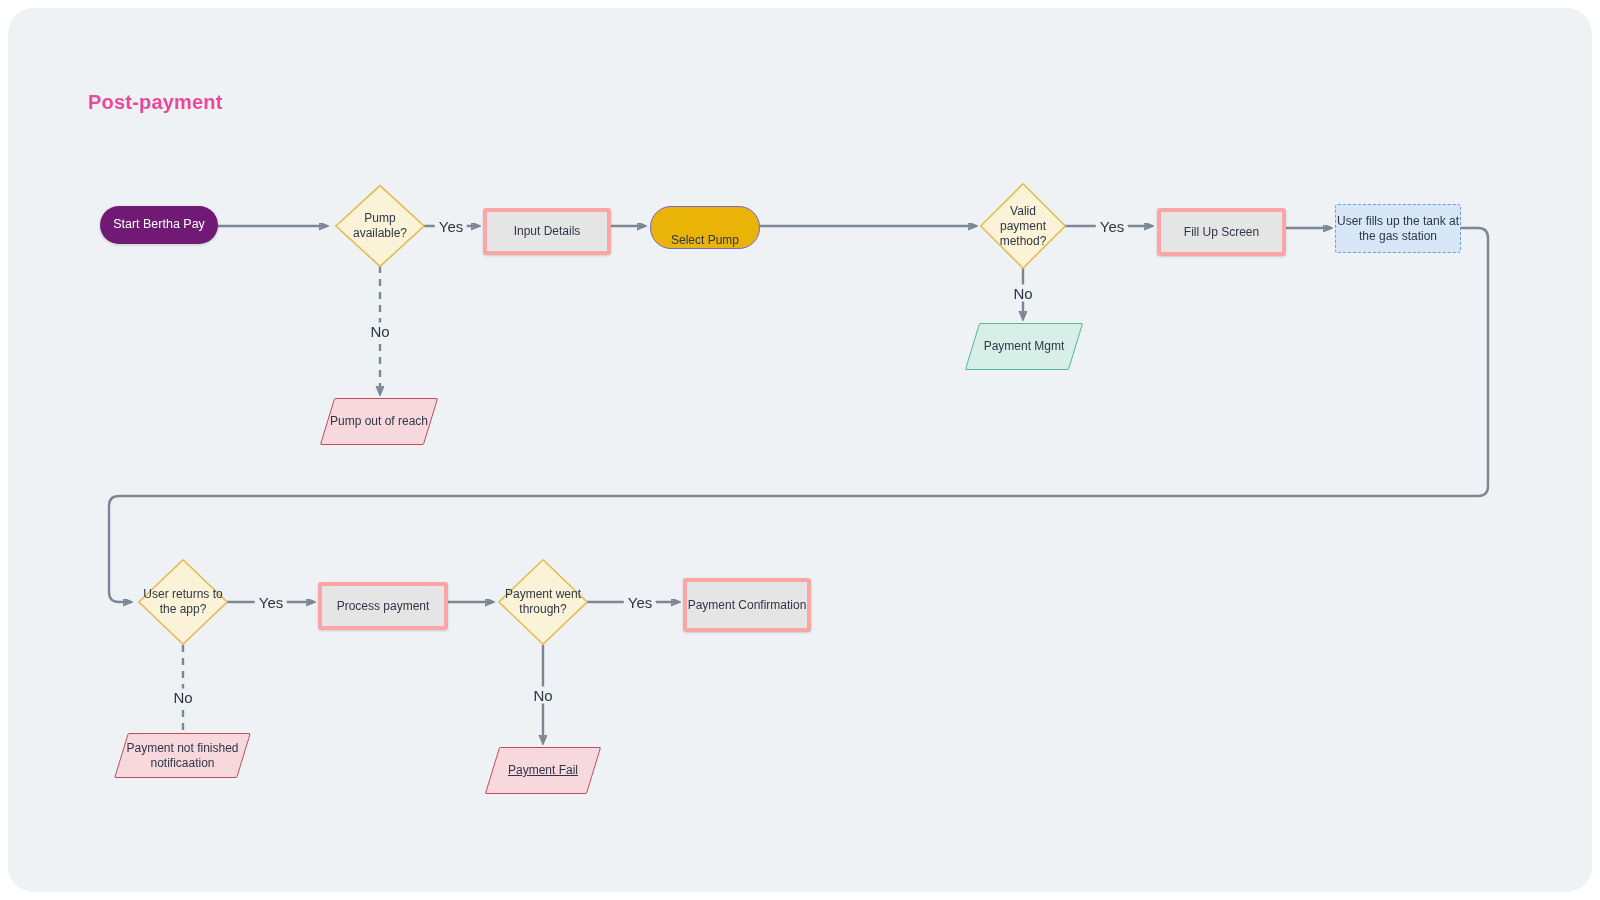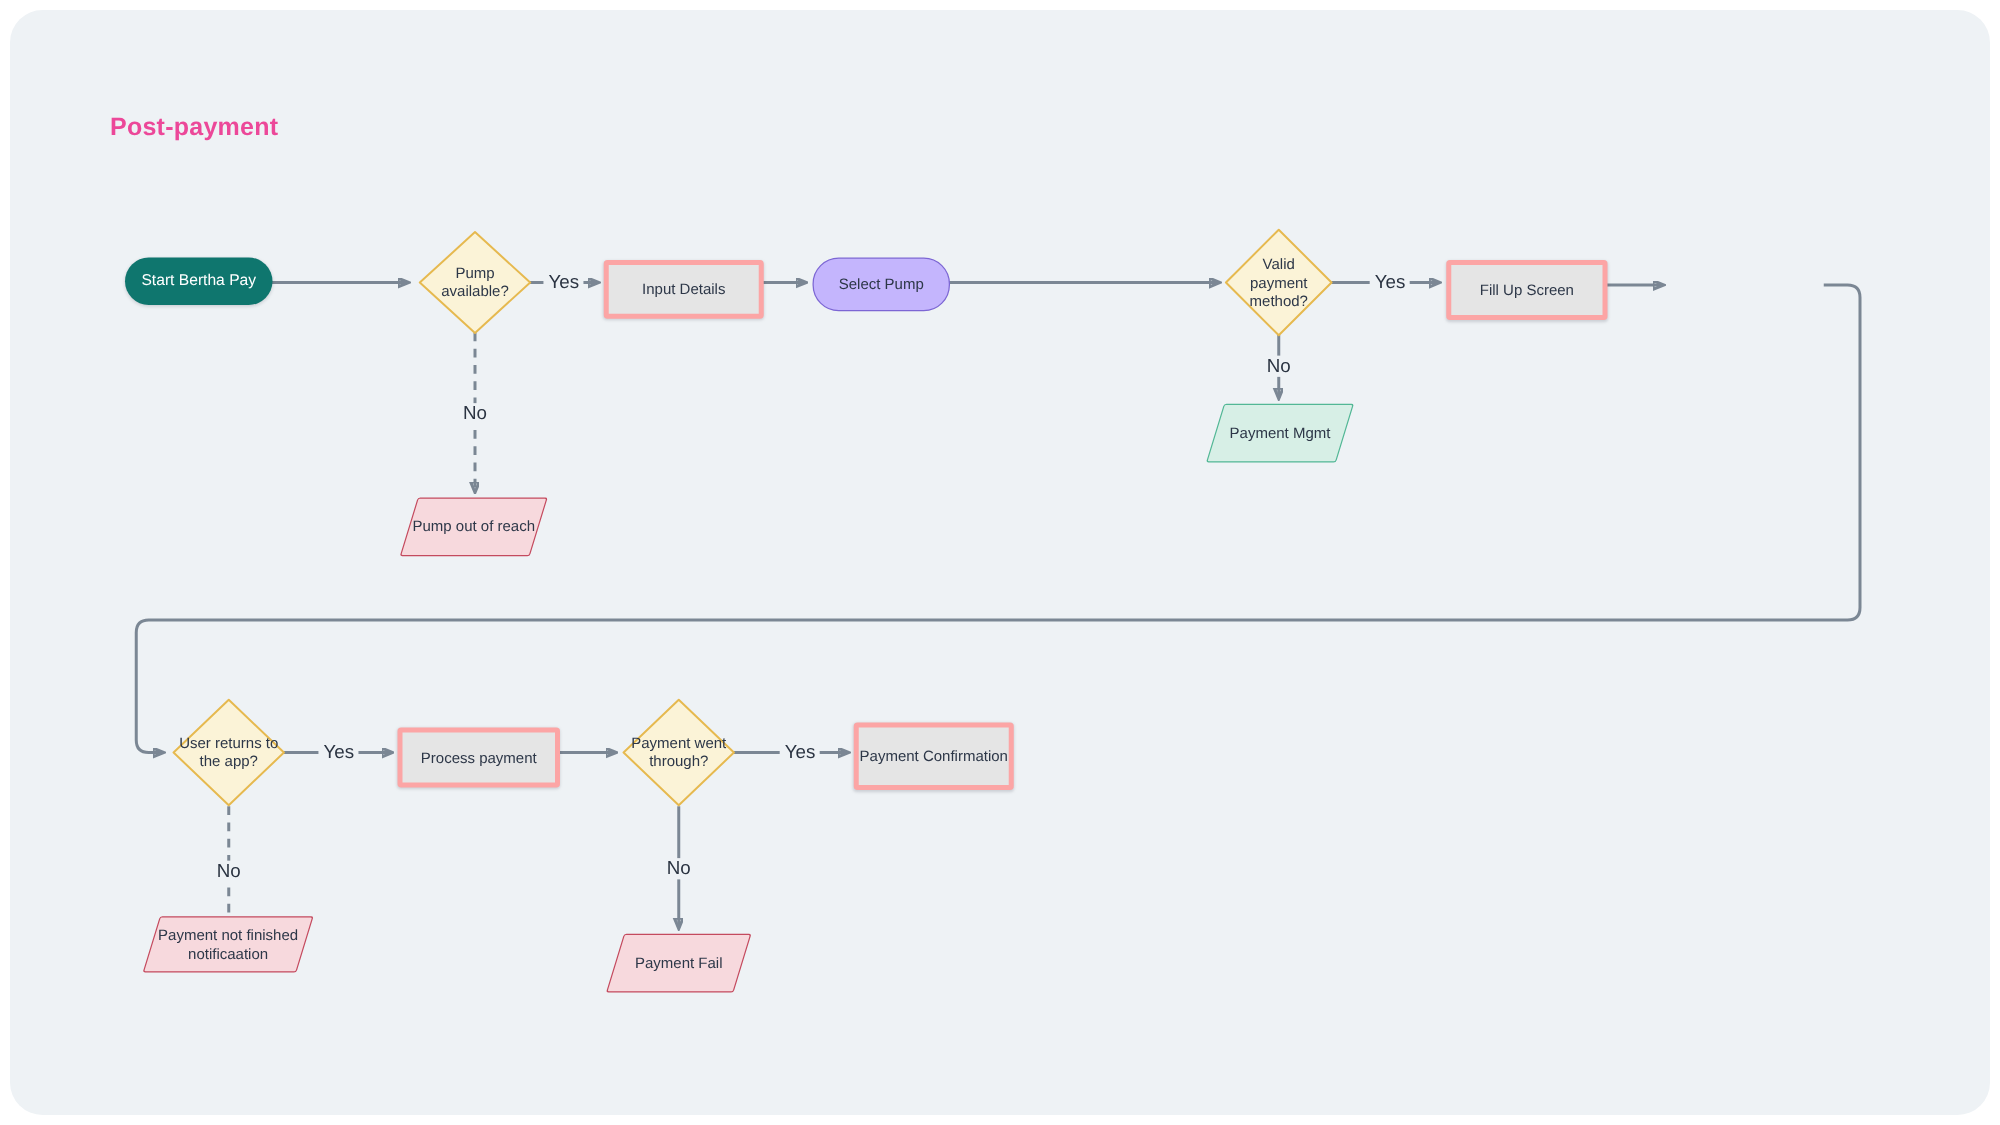--- a/index.html
+++ b/index.html
@@ -8,23 +8,23 @@
   .stage{position:absolute;left:0;top:0;width:1600px;height:900px;}
   .title{position:absolute;left:88px;top:91px;font-size:20px;font-weight:700;color:#ec4899;letter-spacing:.2px;}
   svg.edges{position:absolute;left:0;top:0;width:1600px;height:900px;}
   svg.edges path{fill:none;stroke:#7b8794;stroke-width:2.4px;}
   svg.edges path.dashed{stroke-dasharray:7 6;}
 
   .node{position:absolute;display:flex;align-items:center;justify-content:center;text-align:center;
     font-size:12px;color:#2d3748;line-height:1.25;}
   .rect{background:#e5e5e5;border:4px solid #fca5a5;border-radius:3px;
     box-shadow:0 1px 3px rgba(16,24,40,.10),0 1px 2px rgba(16,24,40,.06);}
-  .pill-dark{background:#0f766e;color:#ffffff;border-radius:19px;
+  .pill-dark{background:#701a75;color:#ffffff;border-radius:19px;
     box-shadow:0 1px 3px rgba(16,24,40,.18);font-size:12.5px;}
-  .pill-purple{background:#c4b5fd;border:1.6px solid #7c66d4;border-radius:21px;}
+  .pill-purple{background:#eab308;border:1.6px solid #7c66d4;border-radius:21px;align-items:flex-end;}
   .note{background:#d8e7f8;border:1.6px dashed #6a9ede;border-radius:3px;}
   .decision{background:transparent;}
   .decision svg{position:absolute;left:0;top:0;width:100%;height:100%;}
   .decision .txt{position:relative;width:80px;z-index:1;}
   .decision .txt.narrow{width:58px;}
   .para{background:transparent;}
   .para .bg{position:absolute;left:9px;right:9px;top:0;bottom:0;transform:skewX(-17deg);border-radius:2px;}
   .para.green .bg{background:#d7efe6;border:1.5px solid #52b795;}
   .para.red .bg{background:#f7d9dd;border:1.5px solid #c44a5e;}
   .para .txt{position:relative;z-index:1;max-width:128px;}
@@ -40,21 +40,21 @@
   #n-valid-payment{left:979px;top:182px;width:88px;height:88px;}
   #n-fill-up-screen{left:1157px;top:208px;width:121px;height:40px;}
   #n-user-fills-tank{left:1335px;top:204px;width:124px;height:47px;font-size:12px;}
   #n-payment-mgmt{left:963px;top:323px;width:122px;height:47px;}
   #n-pump-out-of-reach{left:318px;top:398px;width:122px;height:47px;}
   #n-user-returns{left:137px;top:558px;width:92px;height:88px;text-align:center;}
   #n-process-payment{left:318px;top:582px;width:122px;height:40px;}
   #n-payment-went-through{left:497px;top:558px;width:92px;height:88px;}
   #n-payment-confirmation{left:683px;top:578px;width:120px;height:46px;}
   #n-payment-not-finished{left:112px;top:733px;width:141px;height:45px;}
-  #n-payment-fail{left:483px;top:747px;width:120px;height:47px;}
+  #n-payment-fail{left:483px;top:747px;width:120px;height:47px;text-decoration:underline;}
 
   
   #lbl-pump-yes{left:451px;top:226px;}
   #lbl-valid-yes{left:1112px;top:226px;}
   #lbl-valid-no{left:1023px;top:293px;}
   #lbl-pump-no{left:380px;top:331px;}
   #lbl-returns-yes{left:271px;top:602px;}
   #lbl-went-yes{left:640px;top:602px;}
   #lbl-returns-no{left:183px;top:697px;}
   #lbl-went-no{left:543px;top:695px;}
@@ -113,20 +113,23 @@
     <svg viewBox="0 0 100 100" preserveAspectRatio="none">
       <polygon points="50,2 98,50 50,98 2,50" fill="#fbf3d7" stroke="#e6b94f" stroke-width="1.6" stroke-linejoin="round" vector-effect="non-scaling-stroke"></polygon>
     </svg>
     <span class="txt narrow">Valid payment method?</span>
   </div>
 
   <div id="n-fill-up-screen" class="node rect">
     <span class="txt">Fill Up Screen</span>
   </div>
 
+  <div id="n-user-fills-tank" class="node note">
+    <span class="txt">User fills up the tank at the gas station</span>
+  </div>
 
   <div id="n-payment-mgmt" class="node para green">
     <span class="bg"></span>
     <span class="txt">Payment Mgmt</span>
   </div>
 
   <div id="n-pump-out-of-reach" class="node para red">
     <span class="bg"></span>
     <span class="txt">Pump out of reach</span>
   </div>

